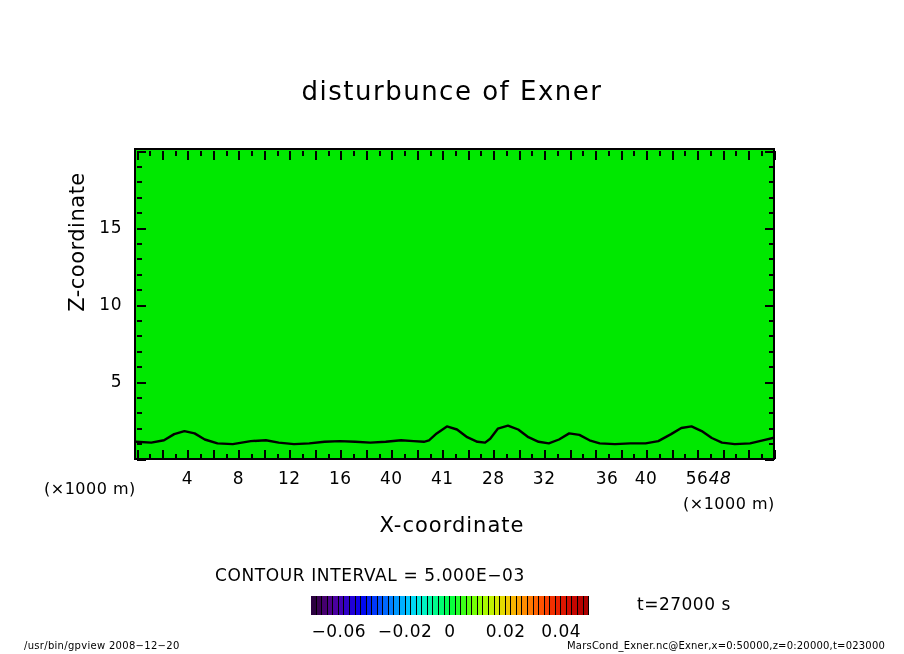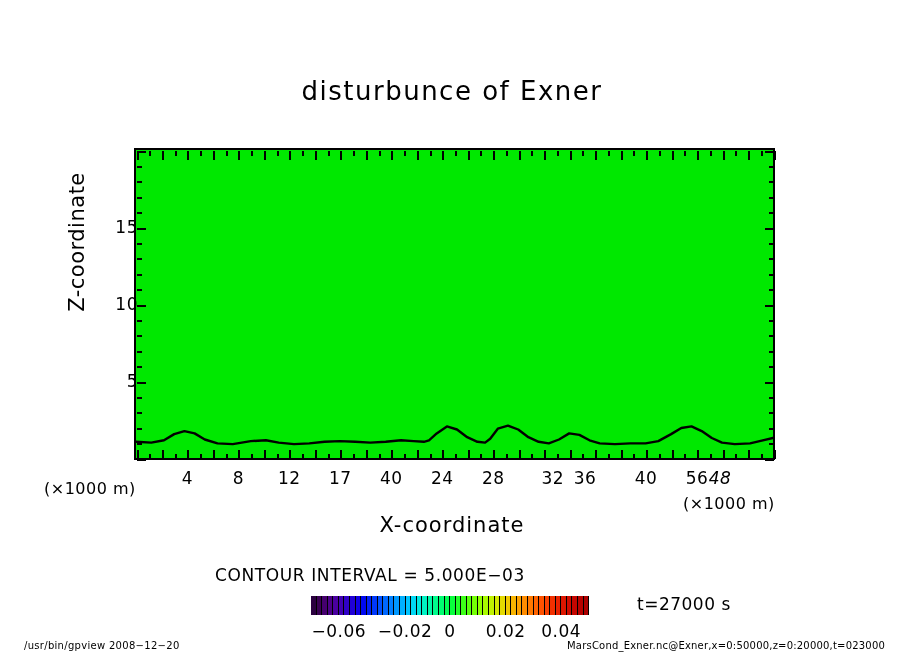--- a/index.html
+++ b/index.html
@@ -32,21 +32,21 @@
   }
   #x-axis-title{
     left:0;top:513px;width:904px;text-align:center;
     font-size:21px;letter-spacing:1px;
   }
   .xtick-label{
     position:absolute;top:468px;font-size:17px;
     text-align:center;width:40px;letter-spacing:.5px;
   }
   .ytick-label{
-    position:absolute;left:100px;font-size:17px;
+    position:absolute;left:84px;font-size:17px;
     text-align:right;width:38px;letter-spacing:.5px;
   }
   #unit-left{left:44px;top:479px;font-size:16px;letter-spacing:.5px;}
   #unit-right{left:683px;top:494px;font-size:16px;letter-spacing:.5px;}
   
   #contour-interval{
     left:0;top:565px;width:740px;text-align:center;
     font-size:17px;letter-spacing:.6px;
   }
   
@@ -219,26 +219,26 @@
     <div class="tick abs" style="left: 768.5px; top: 181.3px; width: 5px; height: 2px;"></div>
     <div class="tick abs" style="left: 136.5px; top: 165.9px; width: 5px; height: 2px;"></div>
     <div class="tick abs" style="left: 768.5px; top: 165.9px; width: 5px; height: 2px;"></div>
     <div class="tick abs" style="left: 136.5px; top: 150.5px; width: 9px; height: 2px;"></div>
     <div class="tick abs" style="left: 764.5px; top: 150.5px; width: 9px; height: 2px;"></div>
   </div>
 <div id="xlabel-layer">
     <div class="xtick-label" style="left: 167.46px;">4</div>
     <div class="xtick-label" style="left: 218.42px;">8</div>
     <div class="xtick-label" style="left: 269.38px;">12</div>
-    <div class="xtick-label" style="left: 320.34px;">17</div>
+    <div class="xtick-label" style="left: 320.34px;">16</div>
     <div class="xtick-label" style="left: 371.3px;">40</div>
-    <div class="xtick-label" style="left: 422.26px;">24</div>
+    <div class="xtick-label" style="left: 422.26px;">41</div>
     <div class="xtick-label" style="left: 473.22px;">28</div>
-    <div class="xtick-label" style="left: 524.18px; text-align: right;">32</div>
-    <div class="xtick-label" style="left: 565px;">36</div>
+    <div class="xtick-label" style="left: 524.18px;">32</div>
+    <div class="xtick-label" style="left: 587px;">36</div>
     <div class="xtick-label" style="left: 626.1px;">40</div>
     <div class="xtick-label" style="left: 677.06px;">56</div>
     <div class="xtick-label" style="left: 700px; font-style: italic;">48</div>
   </div>
 <div id="ylabel-layer">
     <div class="ytick-label" style="top: 370.5px;">5</div>
     <div class="ytick-label" style="top: 293.5px;">10</div>
     <div class="ytick-label" style="top: 216.5px;">15</div>
   </div>
 

